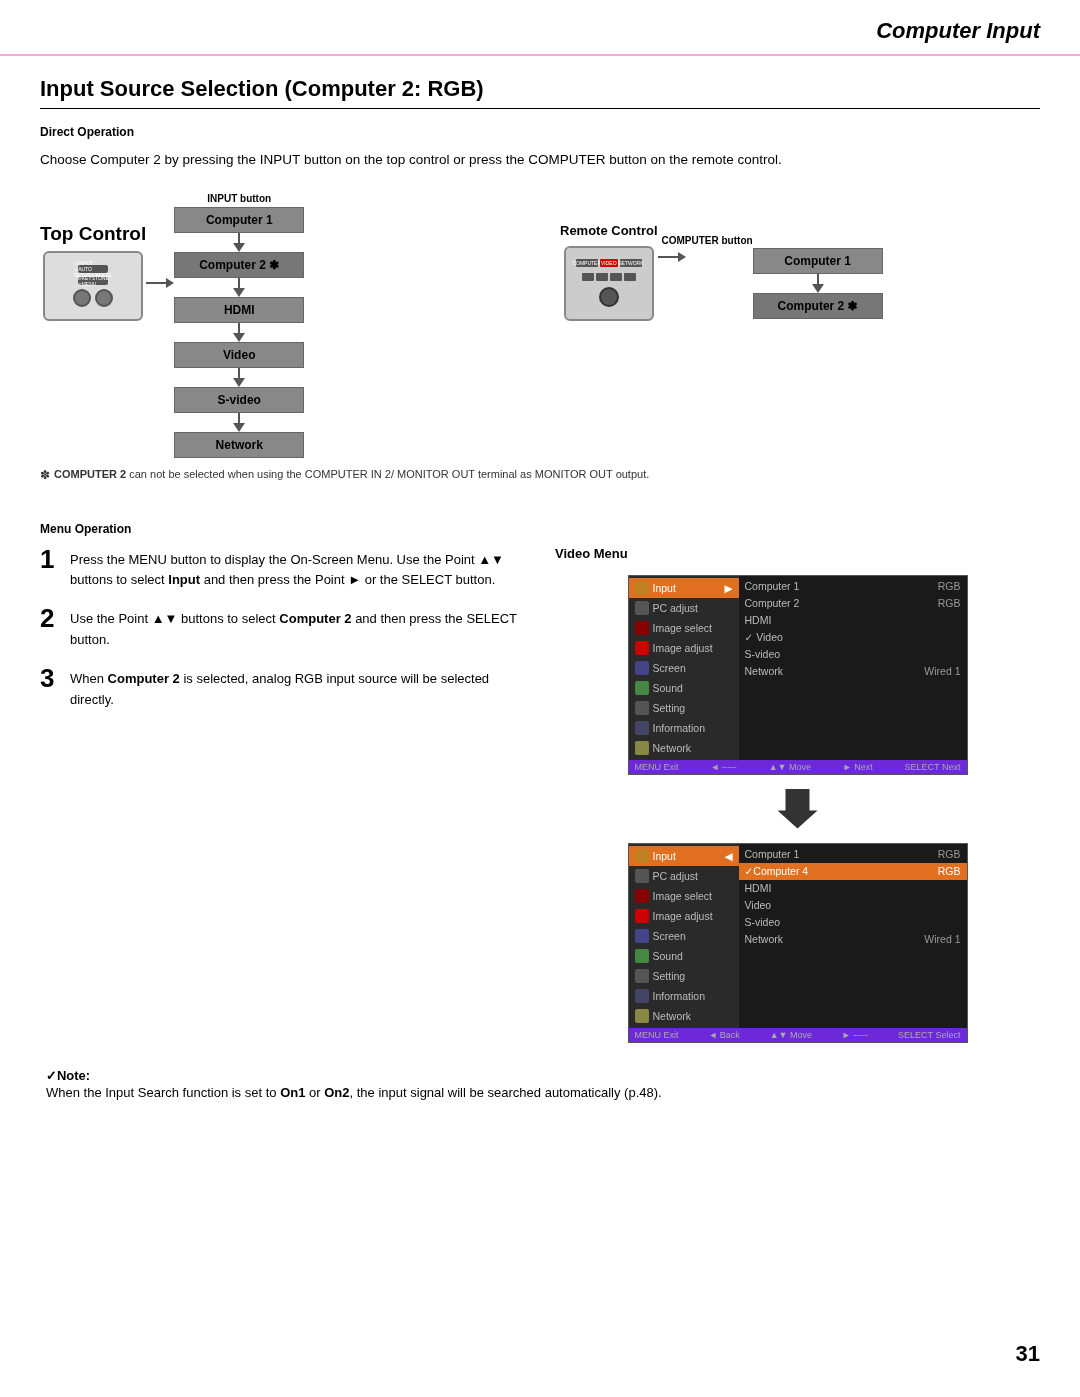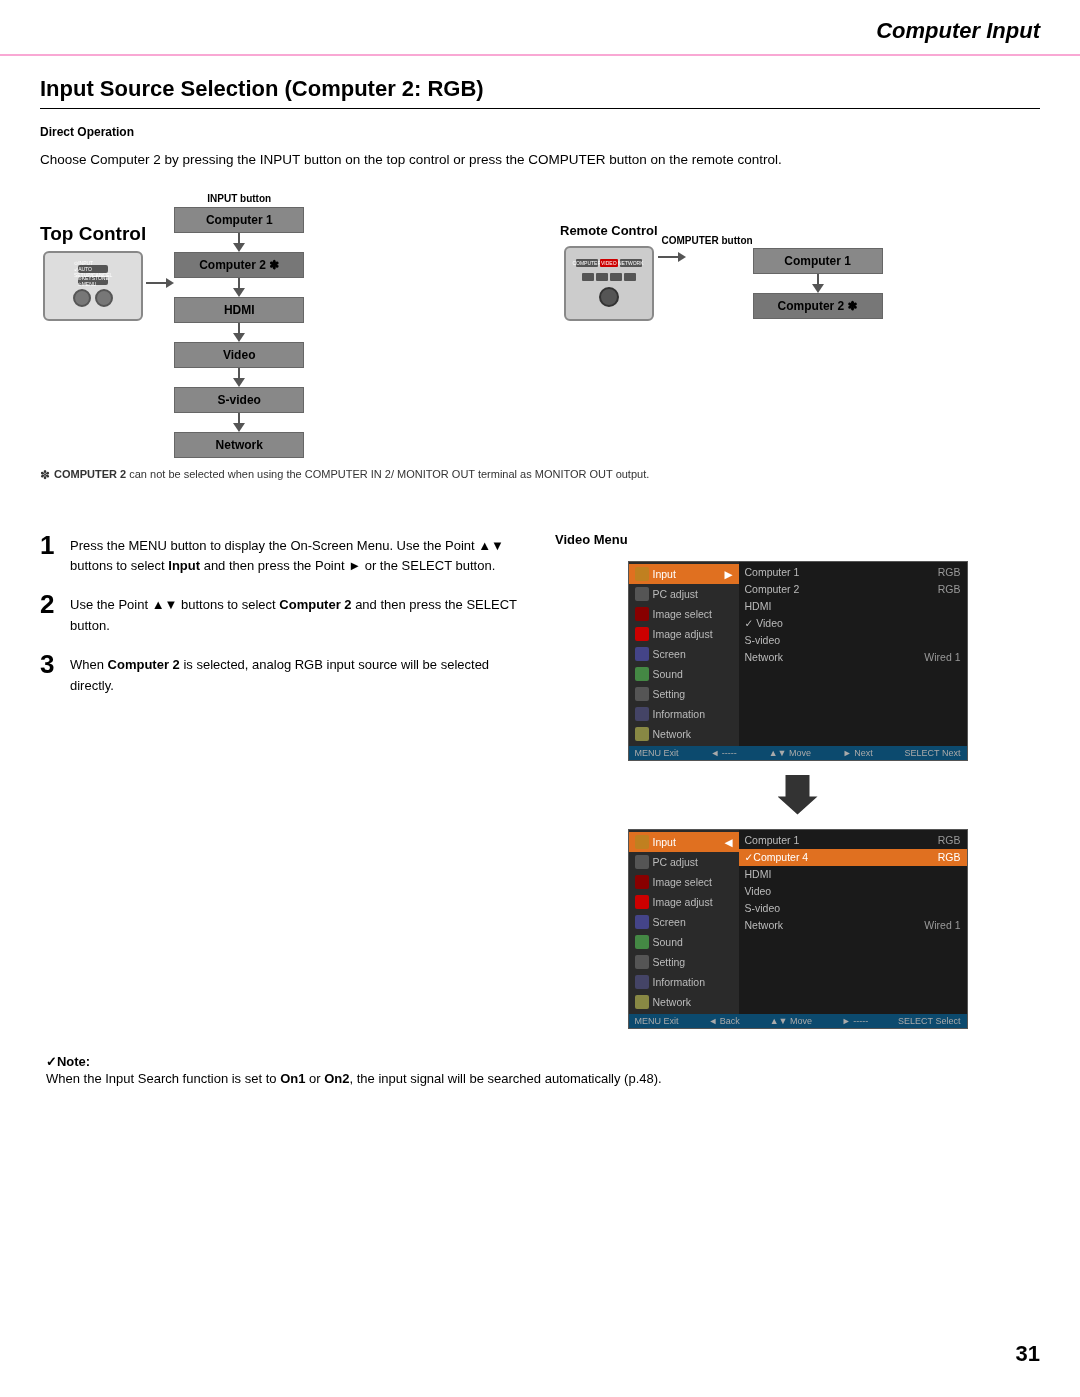--- a/index.html
+++ b/index.html
@@ -268,21 +268,21 @@
     .menu-right-item.highlighted {
       background: #e07020;
       color: #fff;
     }
     .menu-right-label { }
     .menu-right-value { color: #999; }
     .menu-right-item.highlighted .menu-right-value,
     .menu-right-item.selected .menu-right-value { color: #fff; }
 
     .menu-bottom-bar {
-      background: #0c4a6e;
+      background: #6d28d9;
       display: flex;
       justify-content: space-between;
       padding: 2px 6px;
       font-size: 9px;
       color: #aaa;
     }
     .menu-bottom-bar span { }
 
     
     .menu-down-arrow {
@@ -489,20 +489,21 @@
 
   </div>
 
   <div class="footnote">
     <span class="footnote-symbol">✽</span>
     <span>  <strong>COMPUTER 2</strong> can not be selected when using the COMPUTER IN 2/ MONITOR OUT terminal as MONITOR OUT output.</span>
   </div>
 
   <div style="height: 16px;"></div>
 
+  <div class="subsection-title">Menu Operation</div>
 
   <div class="menu-operation-area">
 
     <div class="steps-block">
       <div class="step">
         <div class="step-num">1</div>
         <div class="step-text">Press the MENU button to display the On-Screen Menu. Use the Point ▲▼ buttons to select <strong>Input</strong> and then press the Point ► or the SELECT button.</div>
       </div>
       <div class="step">
         <div class="step-num">2</div>

